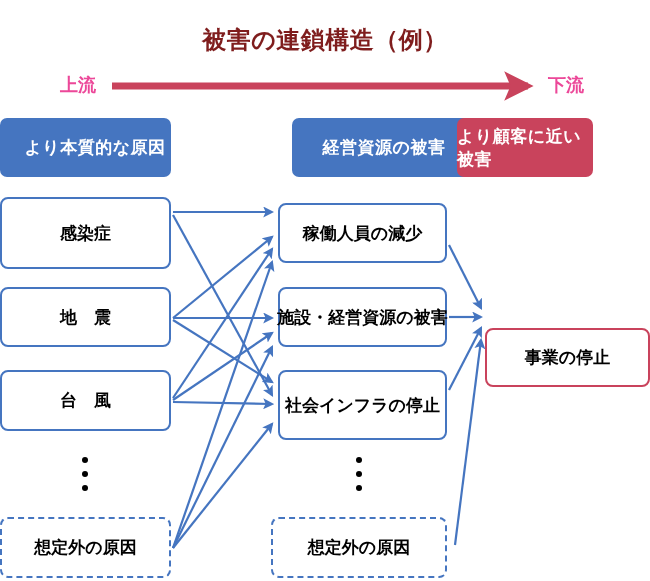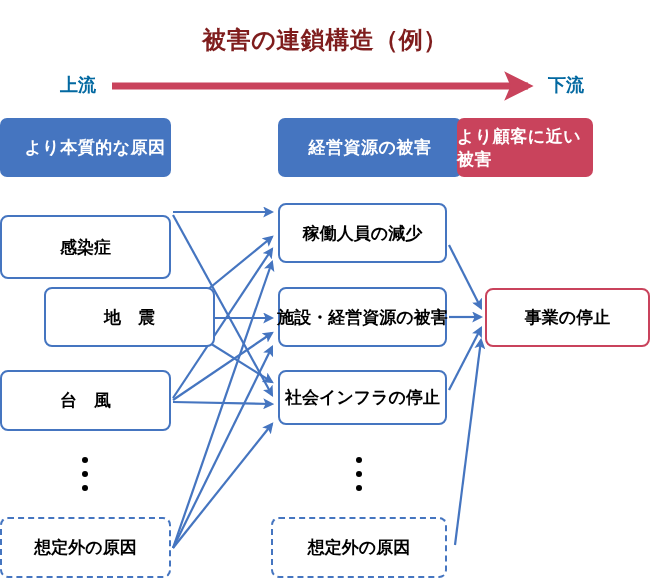--- a/index.html
+++ b/index.html
@@ -39,21 +39,21 @@
     letter-spacing: 0.5px;
     color: #7f1d1d;
   }
 
   
   .flow-label {
     position: absolute;
     top: 73px;
     font-size: 18px;
     font-weight: bold;
-    color: #0369a1;
+    color: #ec4899;
     white-space: nowrap;
   }
   .flow-label.left  { left: 60px; }
   .flow-label.right { left: 548px; font-family: Liberation Serif, serif; }
 
   
   .pill {
     position: absolute;
     top: 118px;
     height: 59px;
@@ -63,21 +63,21 @@
     justify-content: center;
     color: #ffffff;
     font-size: 17px;
     font-weight: bold;
     letter-spacing: 0.5px;
     box-sizing: border-box;
   }
   .pill.blue { background: #4575c0; }
   .pill.red  { background: #c9435c; }
   .pill.p1 { left: 0px;   width: 171px; padding-left: 19px; }
-  .pill.p2 { left: 278px; width: 184px; }
+  .pill.p2 { left: 292px; width: 184px; }
   .pill.p3 { left: 457px; width: 136px; }
 
   
   .node {
     position: absolute;
     box-sizing: border-box;
     display: flex;
     align-items: center;
     justify-content: center;
     background: #ffffff;
@@ -88,32 +88,33 @@
     white-space: pre;
   }
   .node.solid-blue {
     border: 2px solid #4575c0;
   }
   .node.dashed-blue {
     border: 2px dashed #4575c0;
   }
   .node.solid-red {
     border: 2px solid #c9435c;
-  }
-
-  
-  .n-l1 { left: 0px; top: 215px; width: 171px; height: 64px; }
-  .n-l2 { left: 0px; top: 287px; width: 171px; height: 60px; margin-left: 44px; }
+    margin-top: 40px;
+  }
+
+  
+  .n-l1 { left: 0px; top: 197px; width: 171px; height: 72px; }
+  .n-l2 { left: 0px; top: 287px; width: 171px; height: 60px; }
   .n-l3 { left: 0px; top: 370px; width: 171px; height: 61px; }
   .n-l4 { left: 0px; top: 517px; width: 171px; height: 61px; }
 
   
   .n-m1 { left: 278px; top: 203px; width: 169px; height: 60px; }
   .n-m2 { left: 278px; top: 287px; width: 169px; height: 60px; }
-  .n-m3 { left: 278px; top: 370px; width: 169px; height: 55px; }
+  .n-m3 { left: 278px; top: 370px; width: 169px; height: 70px; }
   .n-m4 { left: 271px; top: 517px; width: 176px; height: 61px; }
 
   
   .n-r1 { left: 485px; top: 288px; width: 165px; height: 59px; }
 
   
   .ellipsis {
     position: absolute;
     display: flex;
     flex-direction: column;

